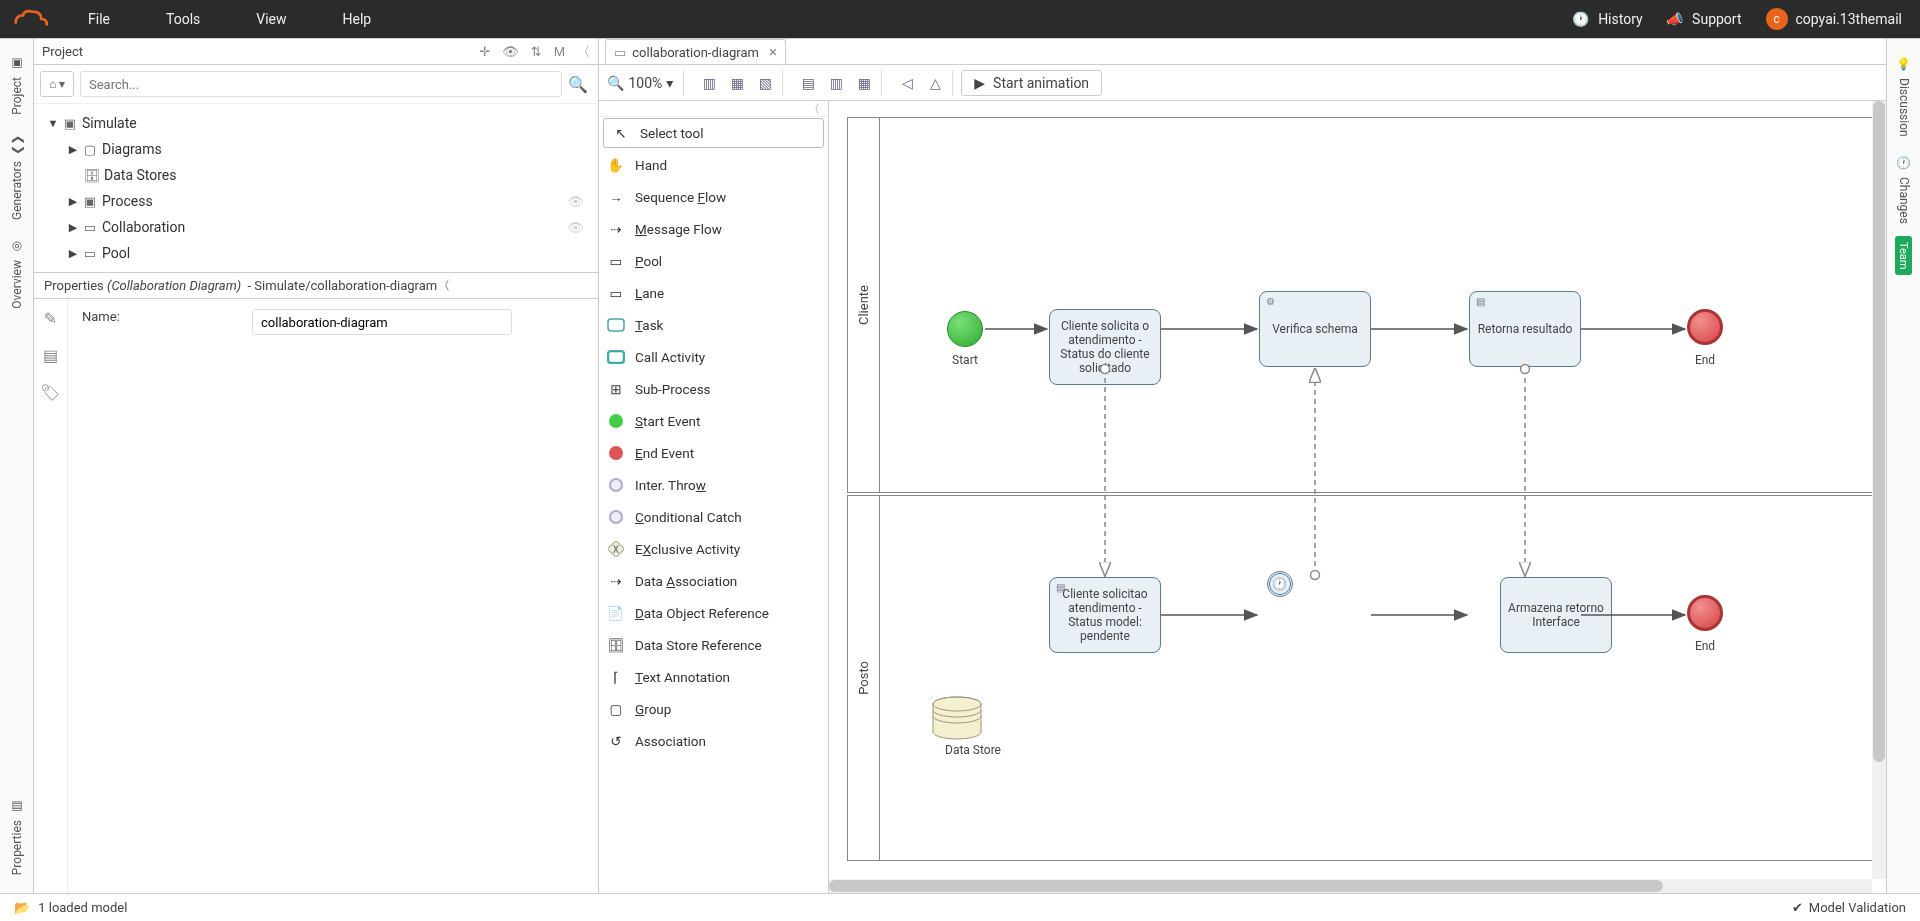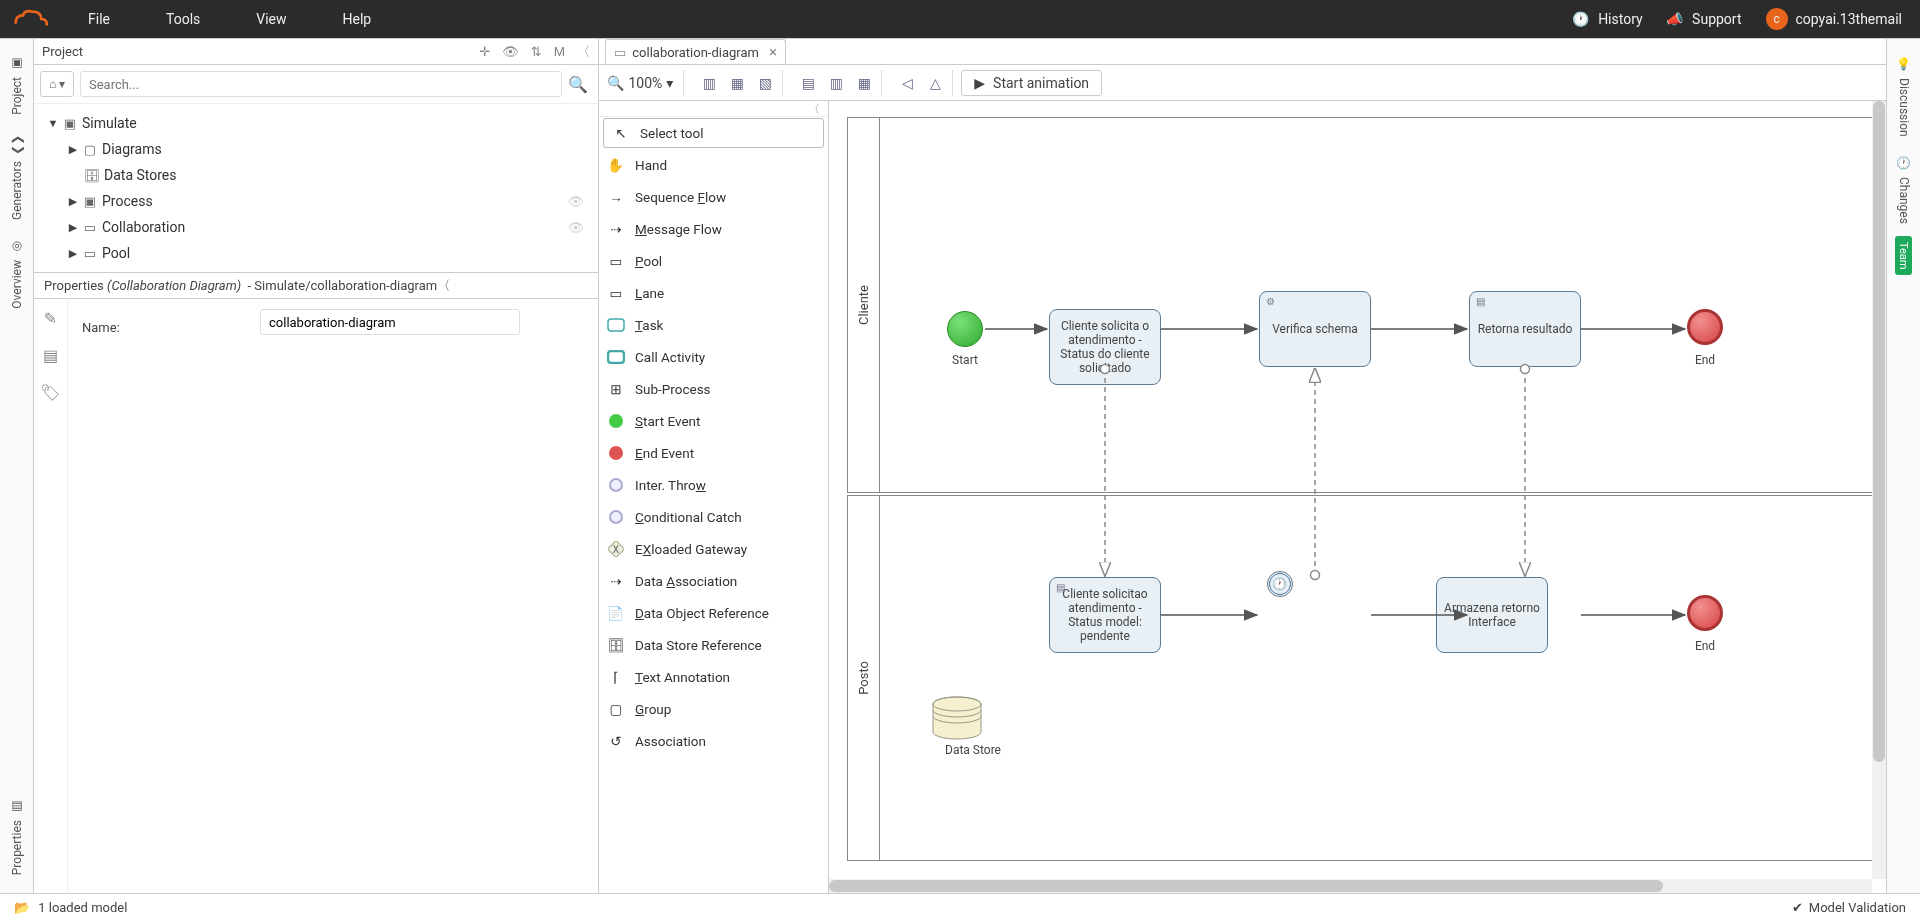--- a/index.html
+++ b/index.html
@@ -36,21 +36,21 @@
 .tree-indent { display: inline-block; }
 .tree-caret { width: 14px; text-align: center; color: #444; font-size: 11px; }
 .tree-icon { width: 20px; text-align: center; color: #666; font-size: 13px; }
 .tree-label { margin-left: 2px; }
 
 .props-header { height: 26px; border-bottom: 1px solid #ccc; display: flex; align-items: center; padding: 0 10px; font-size: 13px; color: #444; }
 .props-header .ptype { font-style: italic; }
 .props-body { display: flex; flex: 1; }
 .props-tabs { width: 34px; border-right: 1px solid #eee; display: flex; flex-direction: column; align-items: center; padding-top: 10px; gap: 18px; color: #888; }
 .props-content { flex: 1; padding: 10px 14px; font-size: 13px; color: #444; }
-.prop-row { display: flex; align-items: flex-end; gap: 28px; }
+.prop-row { display: flex; align-items: flex-start; gap: 20px; }
 .prop-label { width: 150px; }
 .prop-input { width: 260px; height: 26px; border: 1px solid #ddd; border-radius: 3px; padding: 0 8px; font-size: 13px; }
 
 .center { flex: 1; display: flex; flex-direction: column; min-width: 0; background: #fff; }
 .tabbar { height: 26px; border-bottom: 1px solid #ccc; display: flex; align-items: flex-end; padding-left: 6px; }
 .tab { height: 25px; display: flex; align-items: center; gap: 6px; padding: 0 8px; font-size: 13px; color: #444; border: 1px solid #ccc; border-bottom: none; background: #fff; border-radius: 3px 3px 0 0; cursor: pointer; }
 .tab .tabclose { color: #888; font-size: 15px; margin-left: 4px; }
 
 .toolbar { height: 36px; border-bottom: 1px solid #ccc; display: flex; align-items: center; padding: 0 8px; gap: 8px; }
 .toolbar .group { display: flex; align-items: center; gap: 6px; padding: 0 6px; border-right: 1px solid #ddd; height: 26px; }
@@ -329,21 +329,21 @@
             </span>
             <span><span class="underline-letter">C</span><span>onditional Catch</span></span>
           </div>
         <div class="pal-item">
             <span class="pal-icon">
               <svg width="16" height="16">
                 <rect x="2" y="2" width="12" height="12" fill="#eed" stroke="#aa8" transform="rotate(45 8 8)"></rect>
                 <text x="8" y="12" text-anchor="middle" font-size="10" fill="#666">X</text>
               </svg>
             </span>
-            <span><span>E</span><span class="underline-letter">X</span><span>loaded Gateway</span></span>
+            <span><span>E</span><span class="underline-letter">X</span><span>clusive Activity</span></span>
           </div>
         <div class="pal-item">
             <span class="pal-icon">⇢</span>
             <span><span>Data </span><span class="underline-letter">A</span><span>ssociation</span></span>
           </div>
         <div class="pal-item">
             <span class="pal-icon">📄</span>
             <span><span class="underline-letter">D</span><span>ata Object Reference</span></span>
           </div>
         <div class="pal-item">
@@ -395,21 +395,21 @@
         <div class="bpmn-end" style="left:858px; top:208px;"></div>
         <div class="node-label" style="left:850px; top:252px; width:52px;">End</div>
 
         <div class="bpmn-task" style="left:220px; top:476px;">
             <span class="tcorner">▤</span>
             <span>Cliente solicitao atendimento - Status model: pendente</span>
           </div>
         <div style="position:absolute; left:438px; top:470px; width:26px; height:26px; border-radius:50%; border:3px double #5a7a95; background:#e8f0f6; display:flex; align-items:center; justify-content:center;">
             <span style="font-size:12px;color:#5a7a95">🕐</span>
           </div>
-        <div class="bpmn-task" style="left:607px; top:476px;">
+        <div class="bpmn-task" style="left:671px; top:476px;">
             <span>Armazena retorno Interface</span>
           </div>
         <div class="bpmn-end" style="left:858px; top:494px;"></div>
         <div class="node-label" style="left:850px; top:538px; width:52px;">End</div>
 
         <div class="bpmn-data" style="left:102px; top:595px;">
           <svg width="52" height="44">
               <ellipse cx="26" cy="8" rx="24" ry="7" fill="#f5f0d0" stroke="#998"></ellipse>
               <path d="M2 8 L2 36 A24 7 0 0 0 50 36 L50 8" fill="#f5f0d0" stroke="#998"></path>
               <ellipse cx="26" cy="8" rx="24" ry="7" fill="none" stroke="#998"></ellipse>

